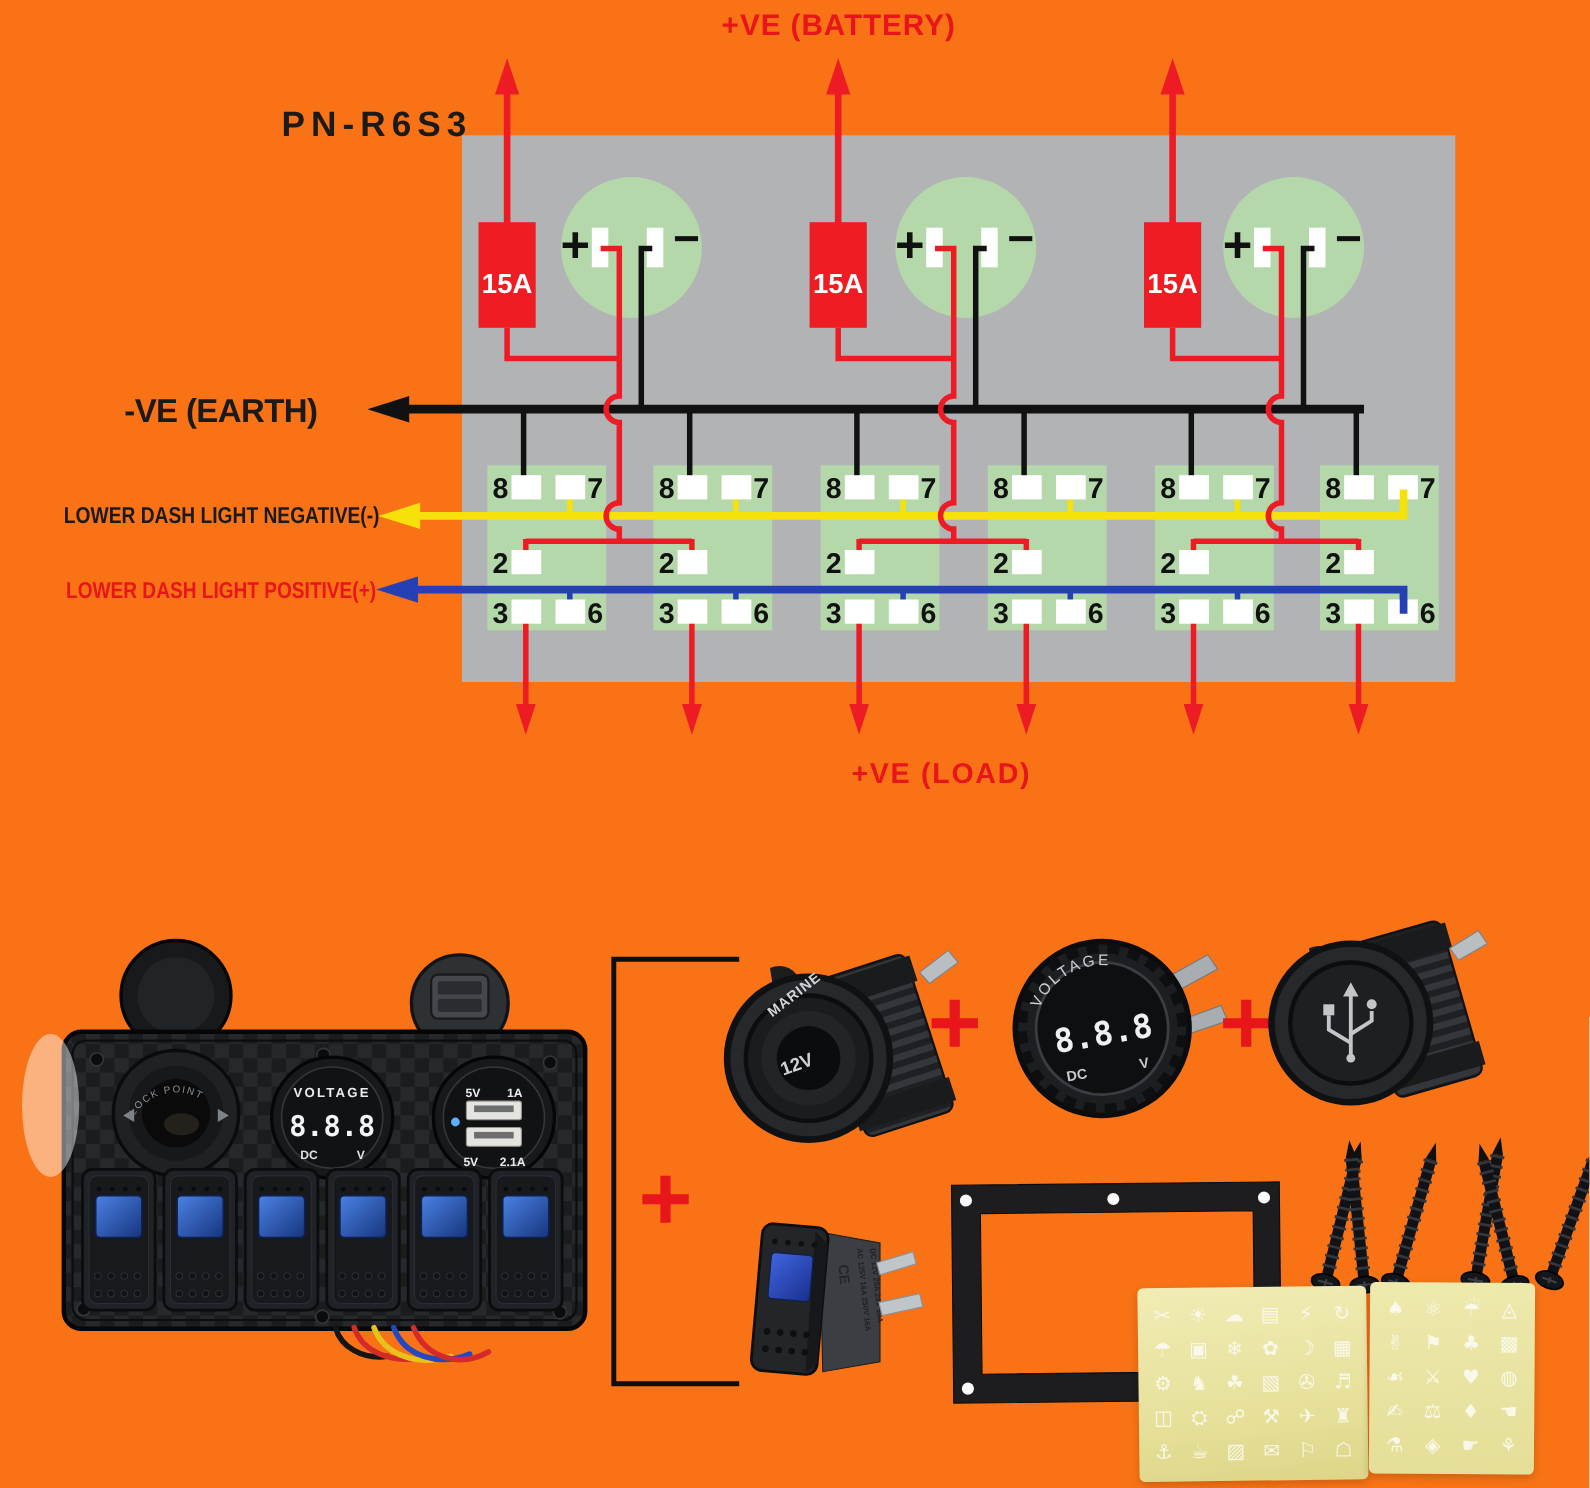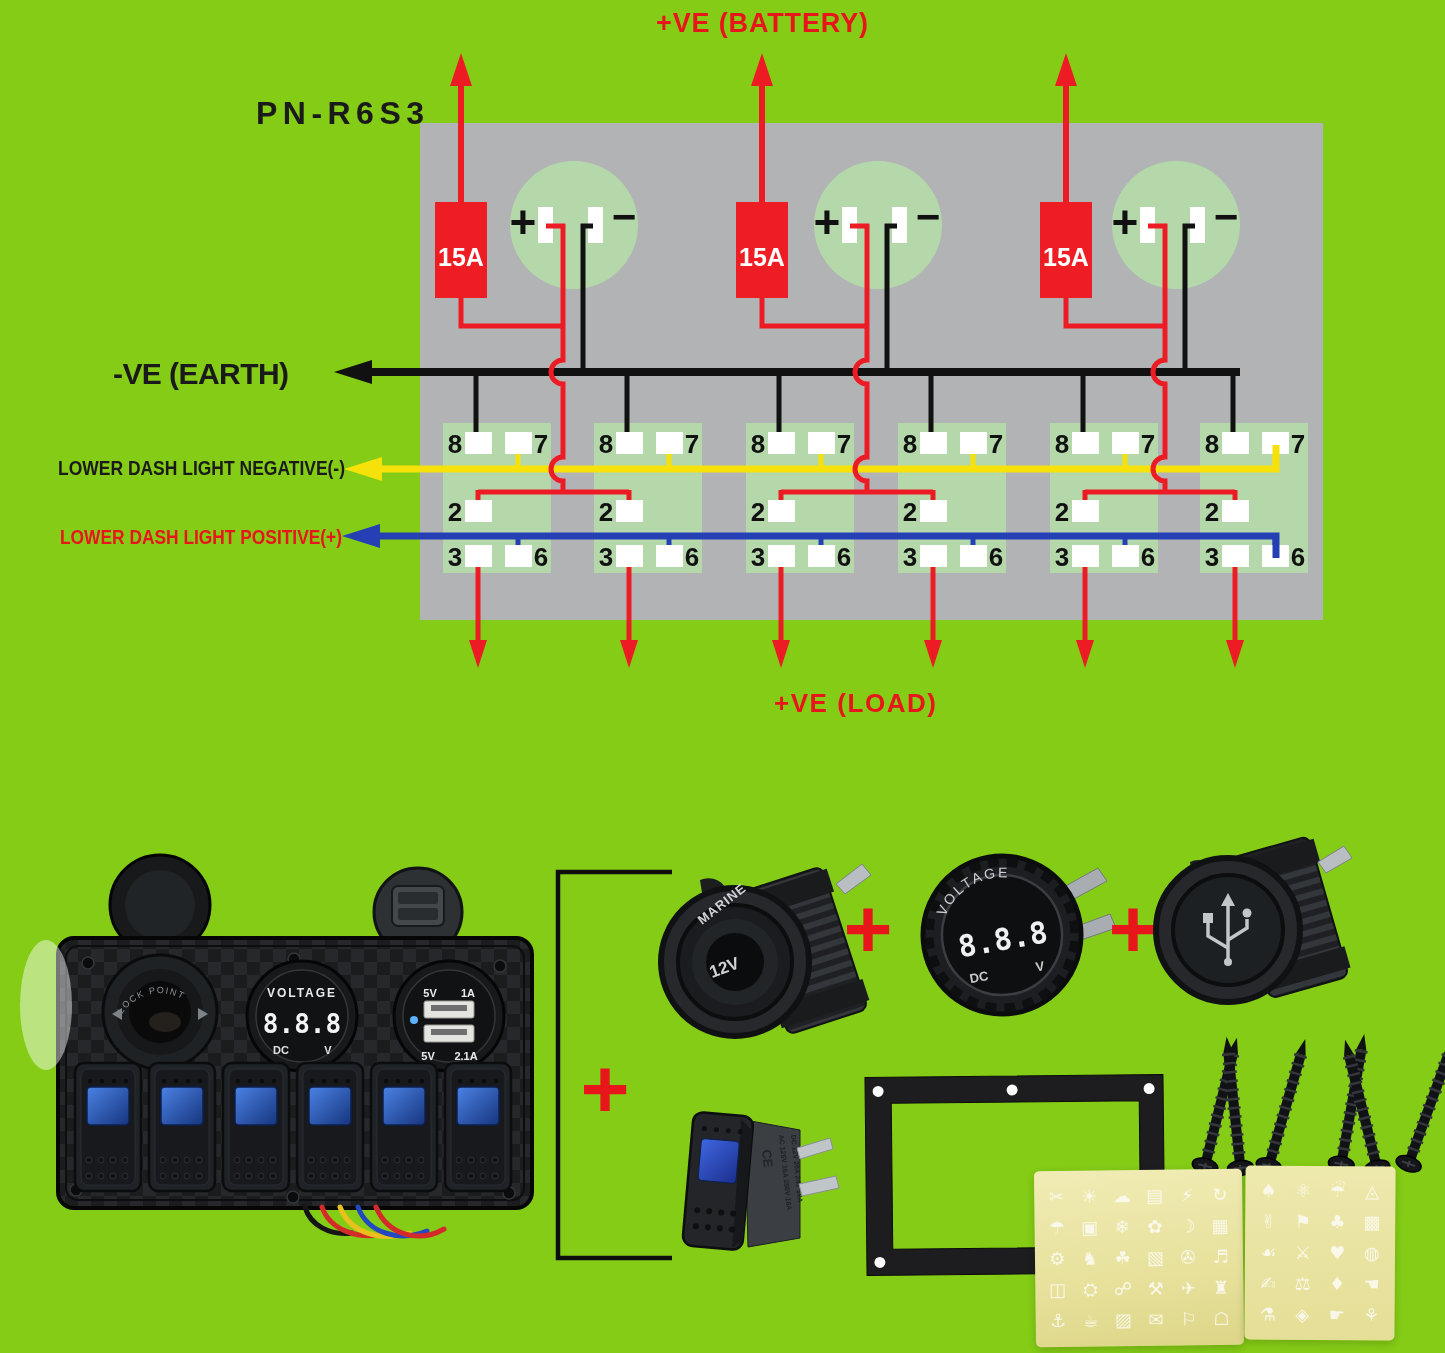--- a/index.html
+++ b/index.html
@@ -1,16 +1,16 @@
 <!DOCTYPE html>
 <html><head>
 <meta charset="utf-8">
 <style>
   html,body{margin:0;padding:0;background:#fff;}
-  #canvas{position:relative;width:1445px;height:1353px;background:#84cc16;overflow:hidden;
+  #canvas{position:relative;width:1445px;height:1353px;background:#f97316;overflow:hidden;
           font-family:"Liberation Sans",sans-serif;}
   svg text{font-family:"Liberation Sans",sans-serif;}
   .mono{font-family:"DejaVu Sans Mono",monospace;}
   .sheet{position:absolute;display:grid;border-radius:5px;
          box-shadow:0 3px 8px rgba(0,0,0,.18);padding:10px 6px;box-sizing:border-box;}
   #sheetL{left:1035px;top:1170px;width:208px;height:176px;
           grid-template-columns:repeat(6,1fr);grid-template-rows:repeat(5,1fr);
           background:linear-gradient(175deg,#f0ecb4 0%,#e7e19c 60%,#ddd688 100%);
           transform:rotate(-.7deg);}
   #sheetR{left:1245px;top:1166px;width:150px;height:174px;

